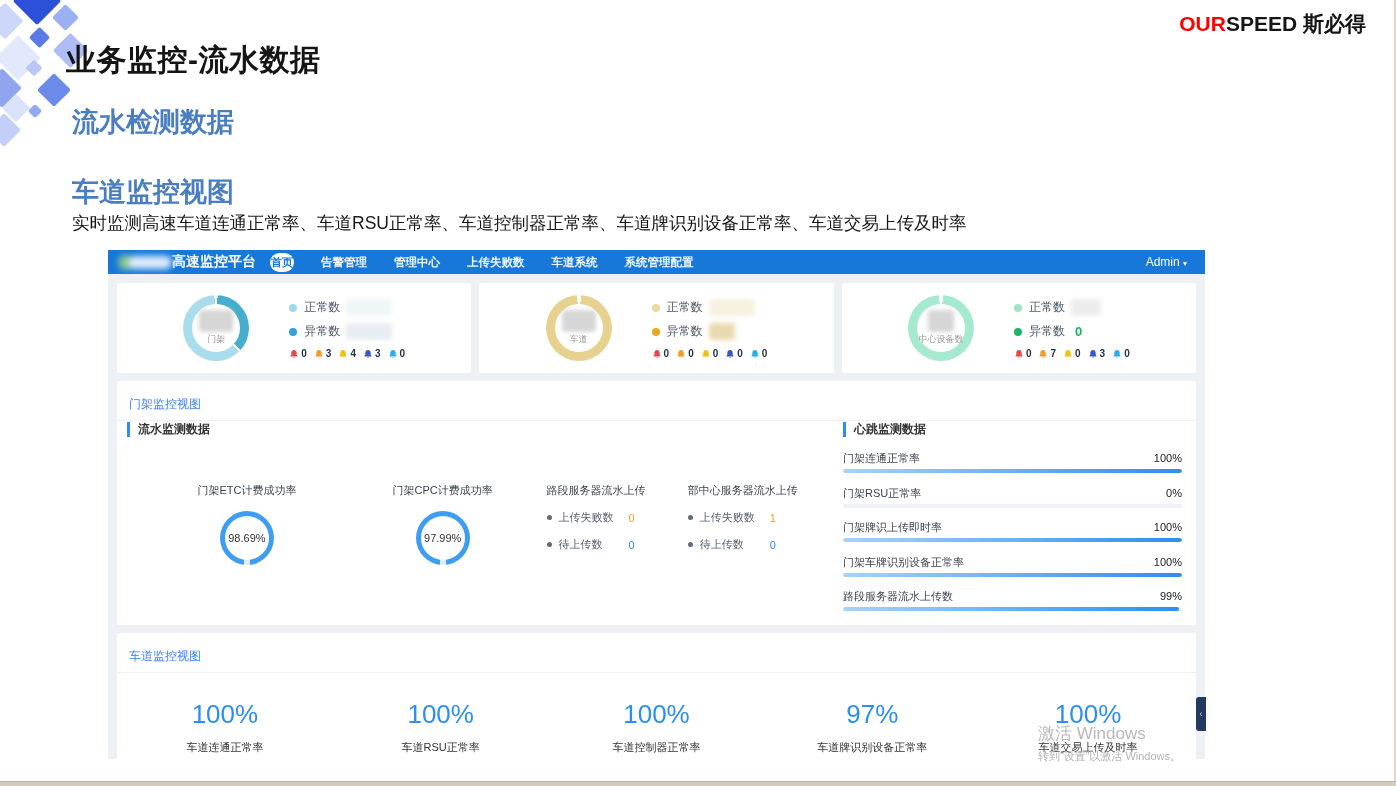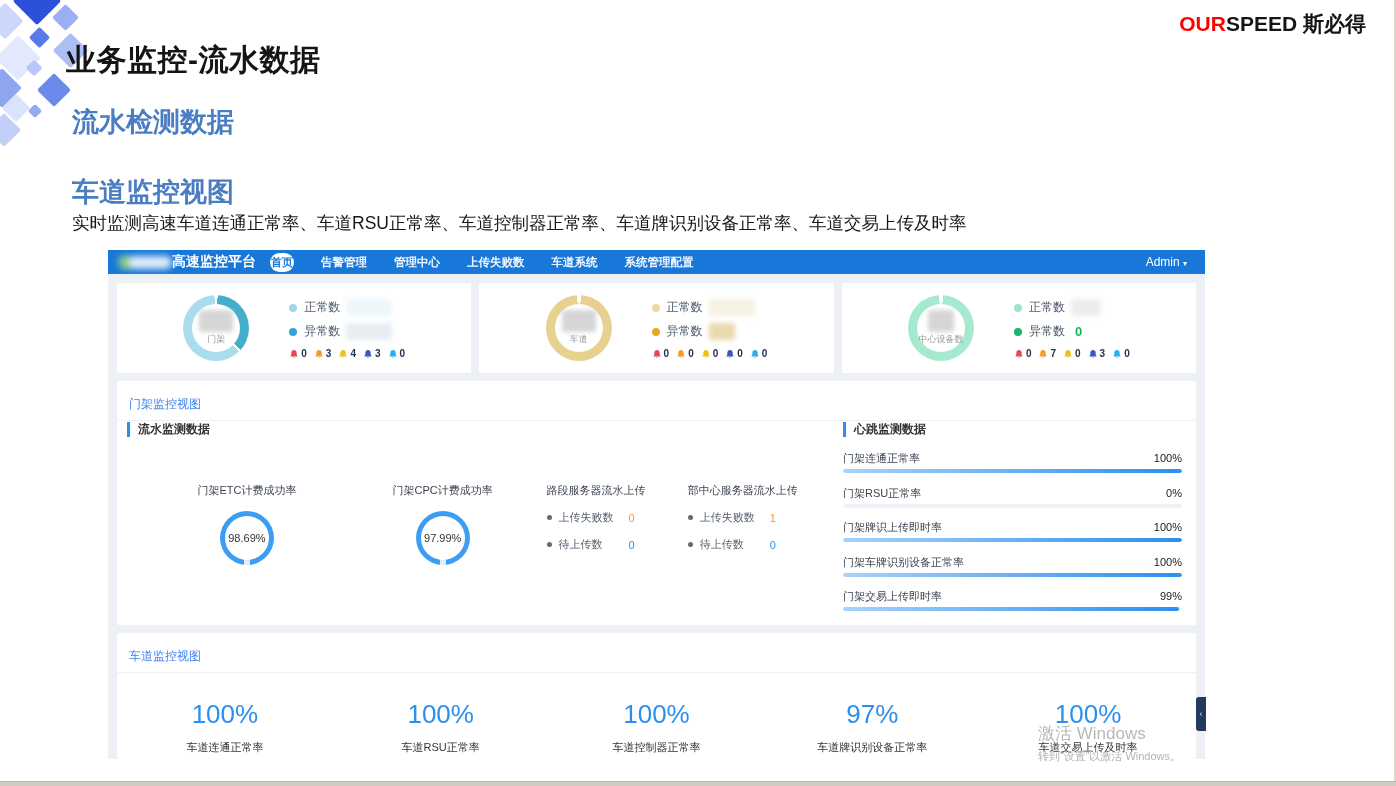--- a/index.html
+++ b/index.html
@@ -383,21 +383,21 @@
               <div class="hb-top">
                   <span class="hb-label">门架车牌识别设备正常率</span>
                   <span class="hb-val">100%</span>
                 </div>
               <div class="hb-track">
                   <div class="hb-fill" style="width: 100%;"></div>
                 </div>
             </div>
             <div class="hb-item">
               <div class="hb-top">
-                  <span class="hb-label">门架交易上传即时率</span>
+                  <span class="hb-label">路段服务器流水上传数</span>
                   <span class="hb-val">99%</span>
                 </div>
               <div class="hb-track">
                   <div class="hb-fill" style="width: 99%;"></div>
                 </div>
             </div>
           </div>
         </div>
       </div>
 

